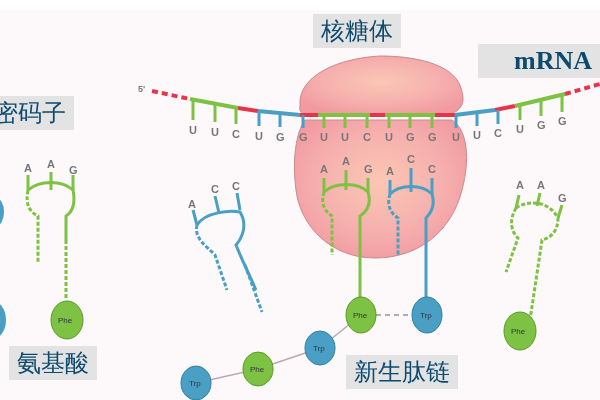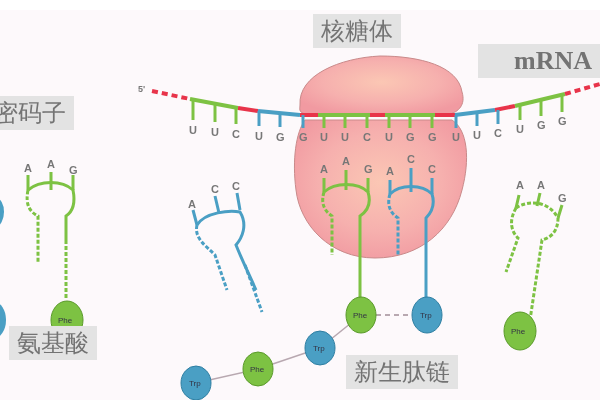--- a/index.html
+++ b/index.html
@@ -1,20 +1,20 @@
 <!DOCTYPE html>
 <html><head>
 <meta charset="utf-8">
 <style>
   html, body { margin:0; padding:0; }
   body { width:600px; height:400px; overflow:hidden; background:#ffffff; position:relative; font-family:"DejaVu Sans", sans-serif; }
   .canvas { position:absolute; left:0; top:0; width:600px; height:400px; background:#fdf9fb; }
   .top-strip { position:absolute; left:0; top:0; width:600px; height:10px; background:#ffffff; }
   svg { position:absolute; left:0; top:0; }
-  .label { position:absolute; background:#e3e3e3; color:#737373; font-size:24px; line-height:30px; padding:2px 8px; font-family:"DejaVu Sans", sans-serif; white-space:nowrap; }
+  .label { position:absolute; background:#e3e3e3; color:#0c4a6e; font-size:24px; line-height:30px; padding:2px 8px; font-family:"DejaVu Sans", sans-serif; white-space:nowrap; }
   .label.serif { font-family:"Liberation Serif", "DejaVu Serif", serif; font-weight:bold; font-size:24px; }
   .nt { font-family:"Liberation Sans", sans-serif; font-size:11px; fill:#777; font-weight:bold; }
   .aa { font-family:"Liberation Sans", sans-serif; font-size:8px; fill:#334; }
 </style>
 </head>
 <body>
 
 <div class="canvas"></div>
 <div class="top-strip"></div>
 
@@ -167,14 +167,14 @@
   <text class="aa" x="313" y="351">Trp</text>
   <ellipse cx="361" cy="315" rx="15" ry="18" fill="#7dc243" stroke="#5a9a2a"></ellipse>
   <text class="aa" x="353" y="318">Phe</text>
   <ellipse cx="427" cy="315" rx="15" ry="18" fill="#4a9fc4" stroke="#2f7fa2"></ellipse>
   <text class="aa" x="420" y="318">Trp</text>
 </svg>
 
 <div class="label" style="left:313px; top:14px;">核糖体</div>
 <div class="label serif" style="left:478px; top:44px; font-size:26px;padding-left:36px;">mRNA</div>
 <div class="label" style="left:-14px; top:96px;">密码子</div>
-<div class="label" style="left:9px; top:326px;">氨基酸</div>
+<div class="label" style="left:9px; top:346px;">氨基酸</div>
 <div class="label" style="left:346px; top:355px;text-align:center;">新生肽链</div>
 
 </body></html>

